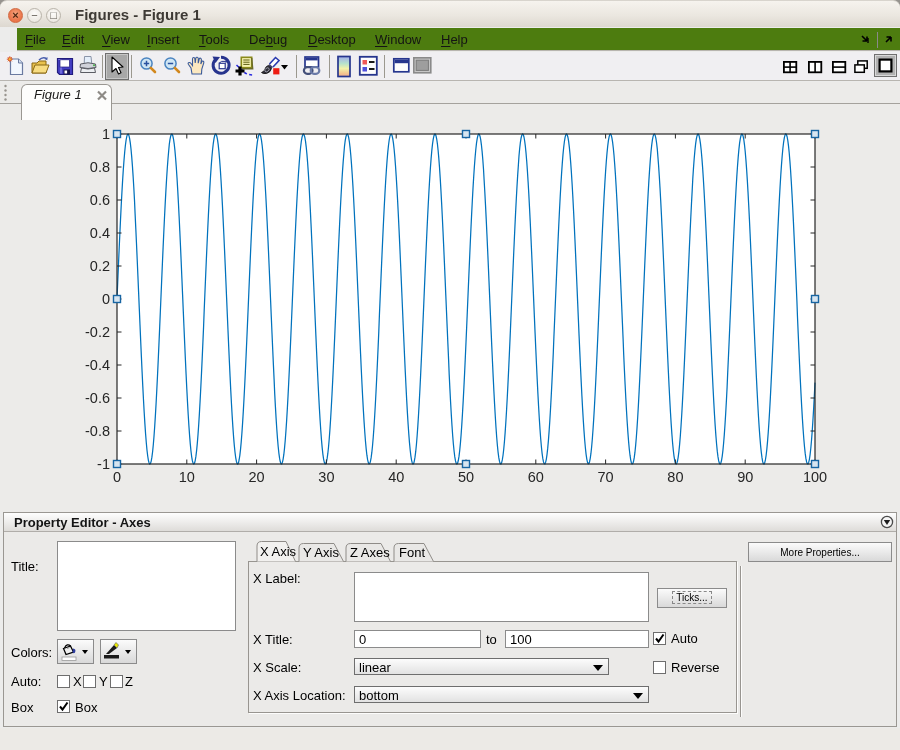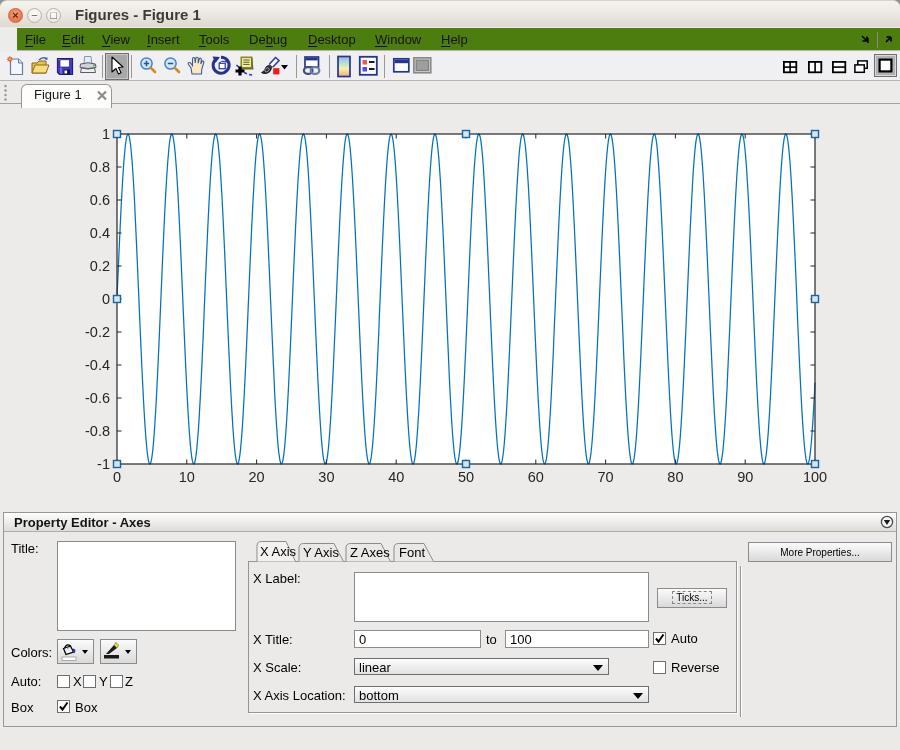--- a/index.html
+++ b/index.html
@@ -21,22 +21,22 @@
 #menubar { position:absolute; left:0; top:28px; width:900px; height:23px; background:#4d7c0f;
   border-bottom:1px solid #b8b5b0;margin-left:17px; }
 .mitem { position:absolute; top:4px; font-size:13px; color:#141414; }
 .mitem u { text-decoration:underline; text-underline-offset:2px; }
 
 #toolbar { position:absolute; left:0; top:52px; width:900px; height:29px; background:#f0eff2;
   border-bottom:1px solid #b8b5b0; }
 
 #tabrow { position:absolute; left:0; top:82px; width:900px; height:22px; background:#ecebe9; }
 #tabline { position:absolute; left:0; top:21px; width:900px; height:1px; background:#a5a29d; }
-#tab { position:absolute; left:21px; top:2px; width:91px; height:24px; background:#fdfdfc;
-  border:1px solid #9a9792; border-bottom:none; border-radius:6px 6px 0 0; z-index:2; }
+#tab { position:absolute; left:21px; top:2px; width:91px; height:36px; background:#fdfdfc;
+  border:1px solid #9a9792; border-bottom:none; border-radius:6px 6px 0 0; z-index:2;font-style:italic; }
 #tab span { position:absolute; left:12px; top:2px; font-size:13px; color:#1a1a1a; }
 
 #figarea { position:absolute; left:0; top:104px; width:900px; height:408px; background:#ecebe9; }
 
 #proppanel { position:absolute; left:3px; top:512px; width:894px; height:215px;
   border:1px solid #9a9792; background:#ebeae8; }
 #prophdr { position:absolute; left:0; top:0; width:892px; height:19px;
   background:linear-gradient(#fefefe,#dedcd9); border-bottom:1px solid #b0ada9; }
 #prophdr b { position:absolute; left:10px; top:2px; font-size:13px; color:#141414; }
 textarea, .tfield { border:1px solid #8b8b8b; background:#fff; font-family:"Liberation Sans",sans-serif; }
@@ -333,21 +333,21 @@
 <div id="proppanel">
   <div id="prophdr">
       <b>Property Editor - Axes</b>
     </div>
 </div>
 <svg class="abs" style="left:880px;top:515px;" width="14" height="14" viewBox="0 0 14 14">
   <circle cx="7" cy="7" r="5.6" fill="#f4f4f4" stroke="#4a4a4a" stroke-width="1.3"></circle>
   <path d="M3.8 5 L10.2 5 L7 10 Z" fill="#1c1c1c"></path>
 </svg>
 
-<span class="lbl" style="left:11px;top:541px;">Title:</span>
+<span class="lbl" style="left:11px;top:559px;">Title:</span>
 <textarea class="abs" style="left: 57px; top: 541px; width: 179px; height: 90px; resize: none;"></textarea>
 <span class="lbl" style="left:11px;top:645px;">Colors:</span>
 <div class="btn" style="left:57px;top:639px;width:37px;height:25px;"></div>
 <div class="btn" style="left:100px;top:639px;width:37px;height:25px;"></div>
 <svg class="abs" style="left:57px;top:639px;" width="80" height="25" viewBox="0 0 80 25">
 
   <g>
     <path d="M6.5 9.5 L13.5 7 L16.5 13 L9 15.5 Z" fill="#eeeeee" stroke="#000" stroke-width="1.3"></path>
     <path d="M7.5 9 Q10 3.8 13.8 7.2" fill="none" stroke="#000" stroke-width="1.2"></path>
     <path d="M16 9.5 Q19.5 10 18 13.5 Q16.5 15 15.5 13.2 Z" fill="#2b3a9c"></path>

